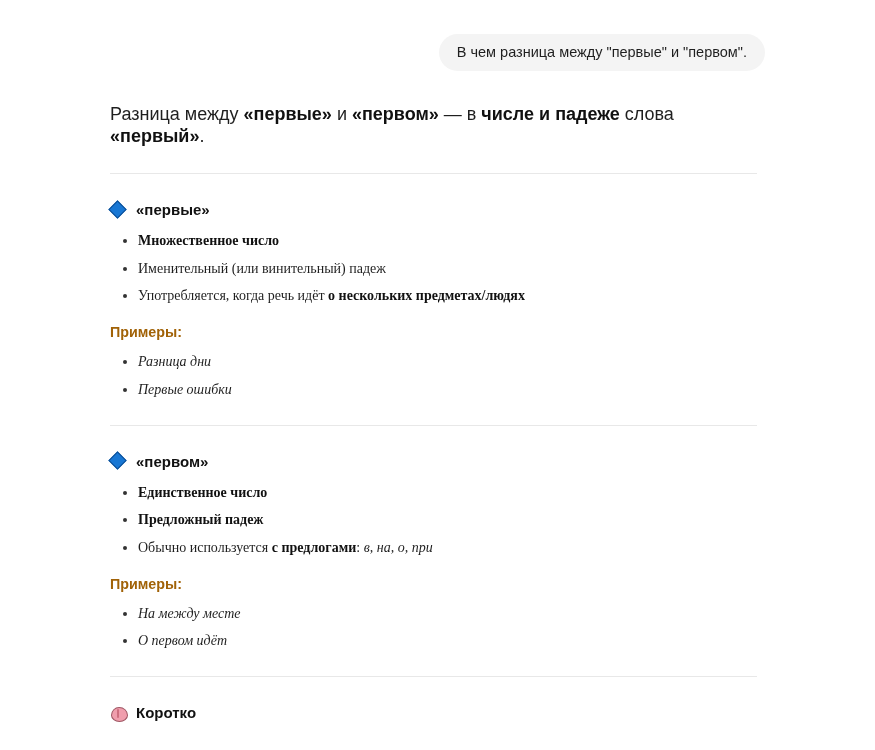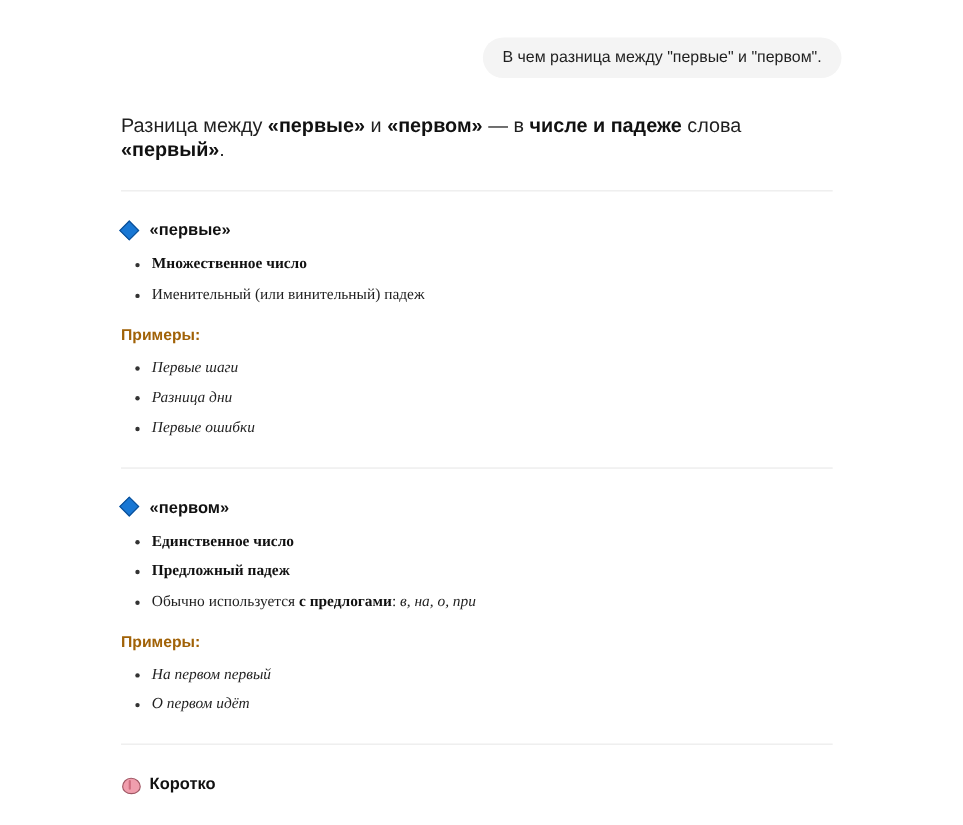--- a/index.html
+++ b/index.html
@@ -166,44 +166,44 @@
     <hr class="divider">
 
     <div class="section">
       <div class="section-head">
         <span class="head-icon icon-diamond"></span>
         <span>«первые»</span>
       </div>
       <ul class="bullets">
         <li><b>Множественное число</b></li>
         <li><span>Именительный (или винительный) падеж</span></li>
+        <li><span>Употребляется, когда речь идёт </span><b>о нескольких предметах/людях</b></li>
       </ul>
       <div class="examples-label">Примеры:</div>
       <ul class="bullets">
-        <li class="italic">Первые шаги</li>
         <li class="italic">Разница дни</li>
         <li class="italic">Первые ошибки</li>
       </ul>
     </div>
 
     <hr class="divider">
 
     <div class="section">
       <div class="section-head">
         <span class="head-icon icon-diamond"></span>
         <span>«первом»</span>
       </div>
       <ul class="bullets">
         <li><b>Единственное число</b></li>
         <li><b>Предложный падеж</b></li>
         <li><span>Обычно используется </span><b>с предлогами</b><span>: </span><i>в, на, о, при</i></li>
       </ul>
       <div class="examples-label">Примеры:</div>
       <ul class="bullets">
-        <li class="italic">На первом первый</li>
+        <li class="italic">На между месте</li>
         <li class="italic">О первом идёт</li>
       </ul>
     </div>
 
     <hr class="divider">
 
     <div class="section">
       <div class="section-head">
         <span class="head-icon icon-brain"></span>
         <span>Коротко</span>

